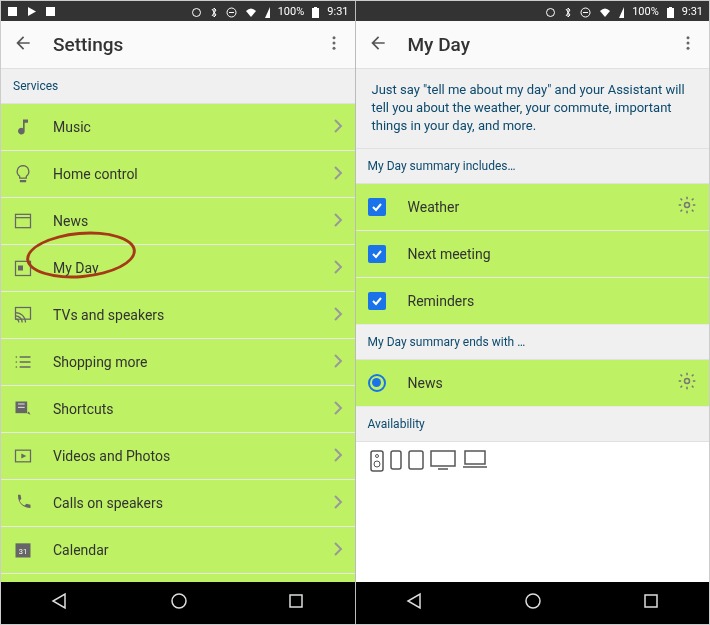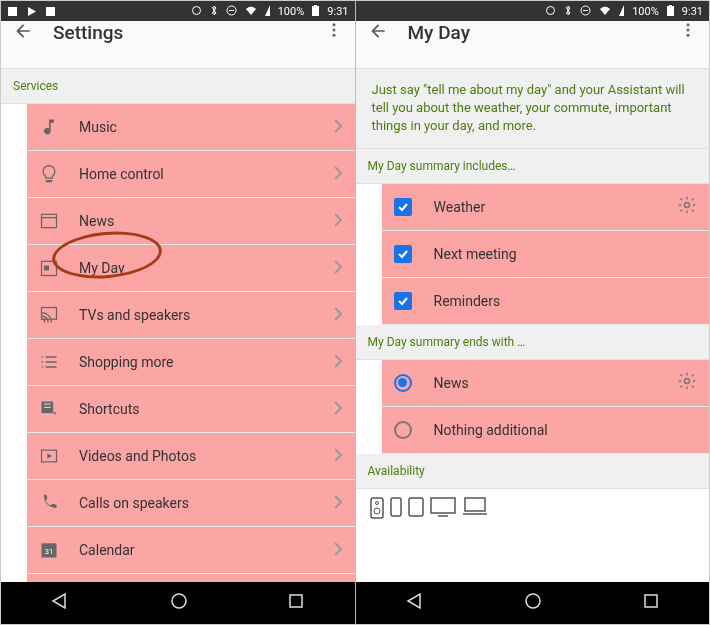--- a/index.html
+++ b/index.html
@@ -2,32 +2,32 @@
 <html><head>
 <meta charset="utf-8">
 <style>
   * { box-sizing: border-box; margin: 0; padding: 0; }
   body { font-family: Roboto, Arial, sans-serif; background: #fff; }
   .container { display: flex; width: 710px; height: 625px; border: 1px solid #ccc; }
   .phone { flex: 1; display: flex; flex-direction: column; background: #fff; position: relative; }
   .phone + .phone { border-left: 1px solid #bbb; }
 
   .status-bar { height: 20px; background: #333; color: #fff; font-size: 11px; display: flex; align-items: center; padding: 0 6px; justify-content: space-between; }
-  .status-left, .status-right { display: flex; align-items: flex-start; gap: 8px; }
+  .status-left, .status-right { display: flex; align-items: flex-end; gap: 8px; }
   .status-right svg { fill: #fff; }
 
-  .app-bar { height: 48px; display: flex; padding: 0 12px; background: #fafafa; border-bottom: 1px solid #e0e0e0; }
+  .app-bar { height: 48px; display: flex; align-items: center; padding: 0 12px; background: #fafafa; border-bottom: 1px solid #e0e0e0; }
   .app-bar .back { margin-right: 20px; }
   .app-bar .title { font-size: 19px; font-weight: 500; color: #333; flex: 1; }
   .app-bar .more { color: #666; }
 
-  .section-header { padding: 10px 12px; font-size: 12px; color: #4d7c0f; background: #f0f0f0; border-bottom: 1px solid #e0e0e0; }
+  .section-header { padding: 10px 12px; font-size: 12px; color: #0c4a6e; background: #f0f0f0; border-bottom: 1px solid #e0e0e0; }
   .section-header.tall { padding: 12px 16px; line-height: 1.4; font-size: 13px; }
 
-  .list { flex: 1; overflow-y: hidden; background: #fca5a5; margin-left: 26px; }
+  .list { flex: 1; overflow-y: hidden; background: #bef264; }
   .list-item { display: flex; align-items: center; height: 47px; padding: 0 12px; border-bottom: 1px solid #e8e8e8; position: relative; }
   .list-item .icon-slot { width: 40px; display: flex; align-items: center; justify-content: flex-start; color: #666; }
   .list-item .label { flex: 1; font-size: 14px; color: #333; }
   .list-item .chevron { color: #999; }
   .list-item .gear { color: #777; margin-left: 8px; }
 
   .checkbox { width: 18px; height: 18px; border-radius: 2px; display: flex; align-items: center; justify-content: center; }
   .checkbox.checked { background: #1a73e8; }
   .checkbox.checked svg { stroke: #fff; }
   .radio { width: 18px; height: 18px; border: 2px solid #777; border-radius: 50%; display: flex; align-items: center; justify-content: center; }
@@ -337,26 +337,20 @@
       <div class="list-item">
         <span class="icon-slot">
             <span class="radio selected"></span>
           </span>
         <span class="label">News</span>
         <span class="gear"><svg width="20" height="20" viewBox="0 0 24 24">
               <circle cx="12" cy="12" r="3" fill="none" stroke="#777" stroke-width="1.8"></circle>
               <path d="M12 2v3M12 19v3M4.2 4.2l2 2M17.8 17.8l2 2M2 12h3M19 12h3M4.2 19.8l2-2M17.8 6.2l2-2" stroke="#777" stroke-width="1.8"></path>
             </svg></span>
       </div>
-      <div class="list-item">
-        <span class="icon-slot">
-            <span class="radio"></span>
-          </span>
-        <span class="label">Nothing additional</span>
-      </div>
     </div>
 
     <div class="section-header">Availability</div>
     <div class="device-row">
       <svg width="14" height="22">
           <rect x="1" y="1" width="12" height="20" rx="2" stroke-width="1.5"></rect>
           <circle cx="7" cy="14" r="3"></circle>
           <circle cx="7" cy="6" r="1.5"></circle>
         </svg>
       <svg width="12" height="20">

